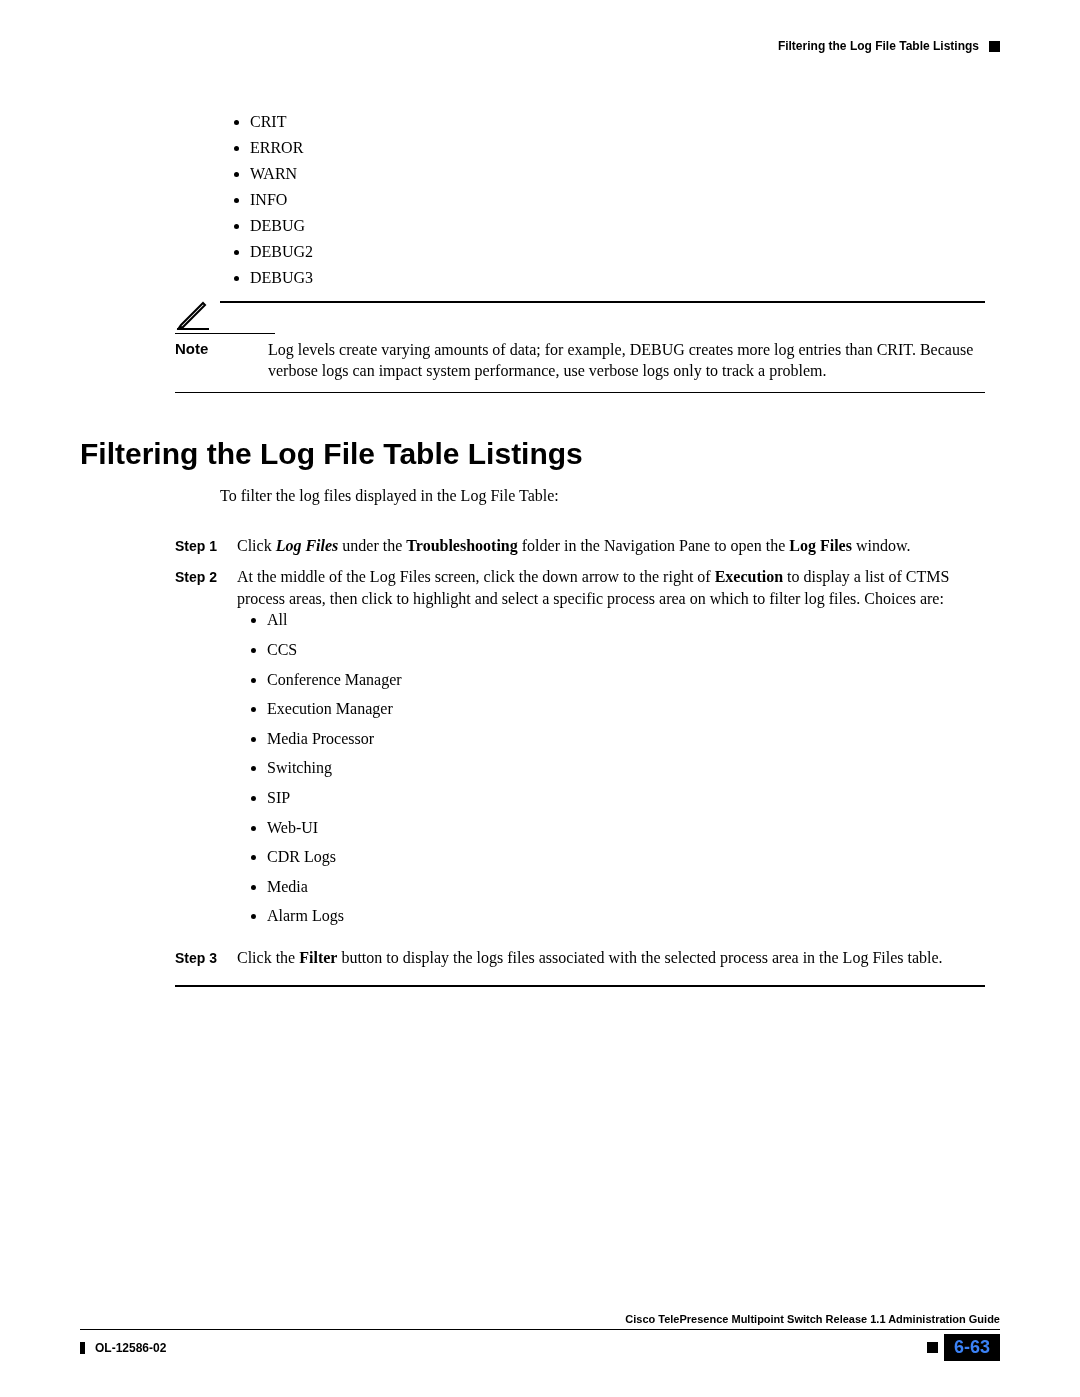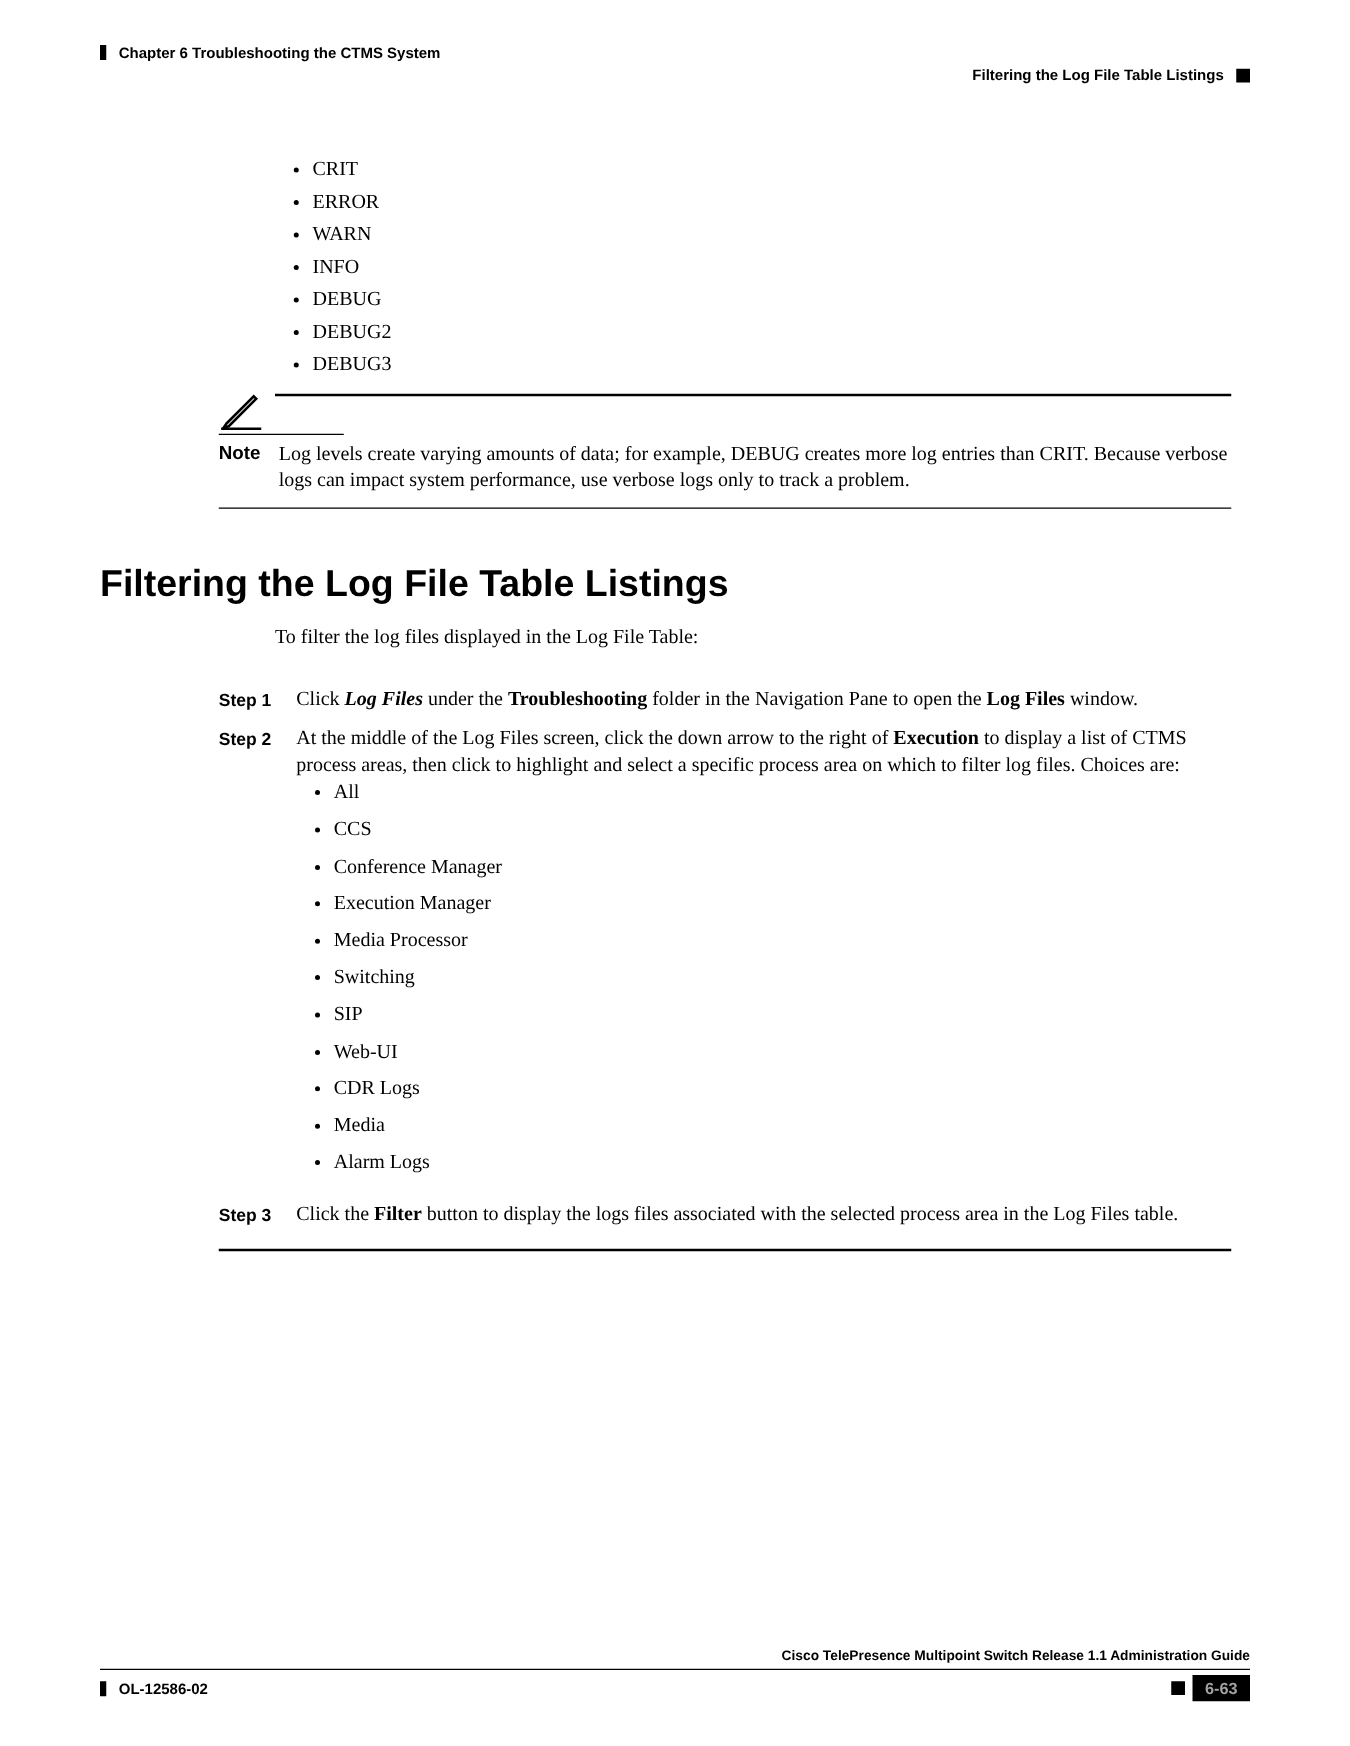--- a/index.html
+++ b/index.html
@@ -78,20 +78,21 @@
   }
   .note-icon {
     position: absolute;
     left: 0;
     top: -38px;
     width: 36px;
   }
   .note-row {
     display: flex;
     align-items: flex-start;
+    gap: 45px;
   }
   .note-label {
     font-family: Arial, Helvetica, sans-serif;
     font-weight: bold;
     font-size: 15px;
     width: 48px;
     flex-shrink: 0;
   }
   .note-text {
     font-size: 16px;
@@ -170,24 +171,24 @@
     font-weight: bold;
   }
   .footer-bar {
     width: 5px;
     height: 12px;
     background: #000;
     margin-right: 10px;
   }
   .footer-page {
     background: #000;
-    color: #a3a3a3;
+    color: #3b82f6;
     font-weight: bold;
     padding: 3px 10px;
-    font-size: 13px;
+    font-size: 18px;
     display: flex;
     align-items: center;
   }
   .footer-sq {
     width: 11px;
     height: 11px;
     background: #000;
     margin-right: 6px;
   }
   .footer-pg-wrap {
@@ -198,24 +199,20 @@
     margin-left: 140px;
     margin-right: 15px;
     font-size: 16px;
     margin-bottom: 30px;
   }
 </style>
 </head>
 <body>
 
 <div class="page">
-  <div class="header-row">
-    <div class="header-bar"></div>
-    <span>Chapter 6    Troubleshooting the CTMS System</span>
-  </div>
   <div class="header-right-row">
     <span>Filtering the Log File Table Listings</span>
     <div class="header-sq-right"></div>
   </div>
 
   <div class="content">
     <ul class="severity">
       <li>CRIT</li>
       <li>ERROR</li>
       <li>WARN</li>

